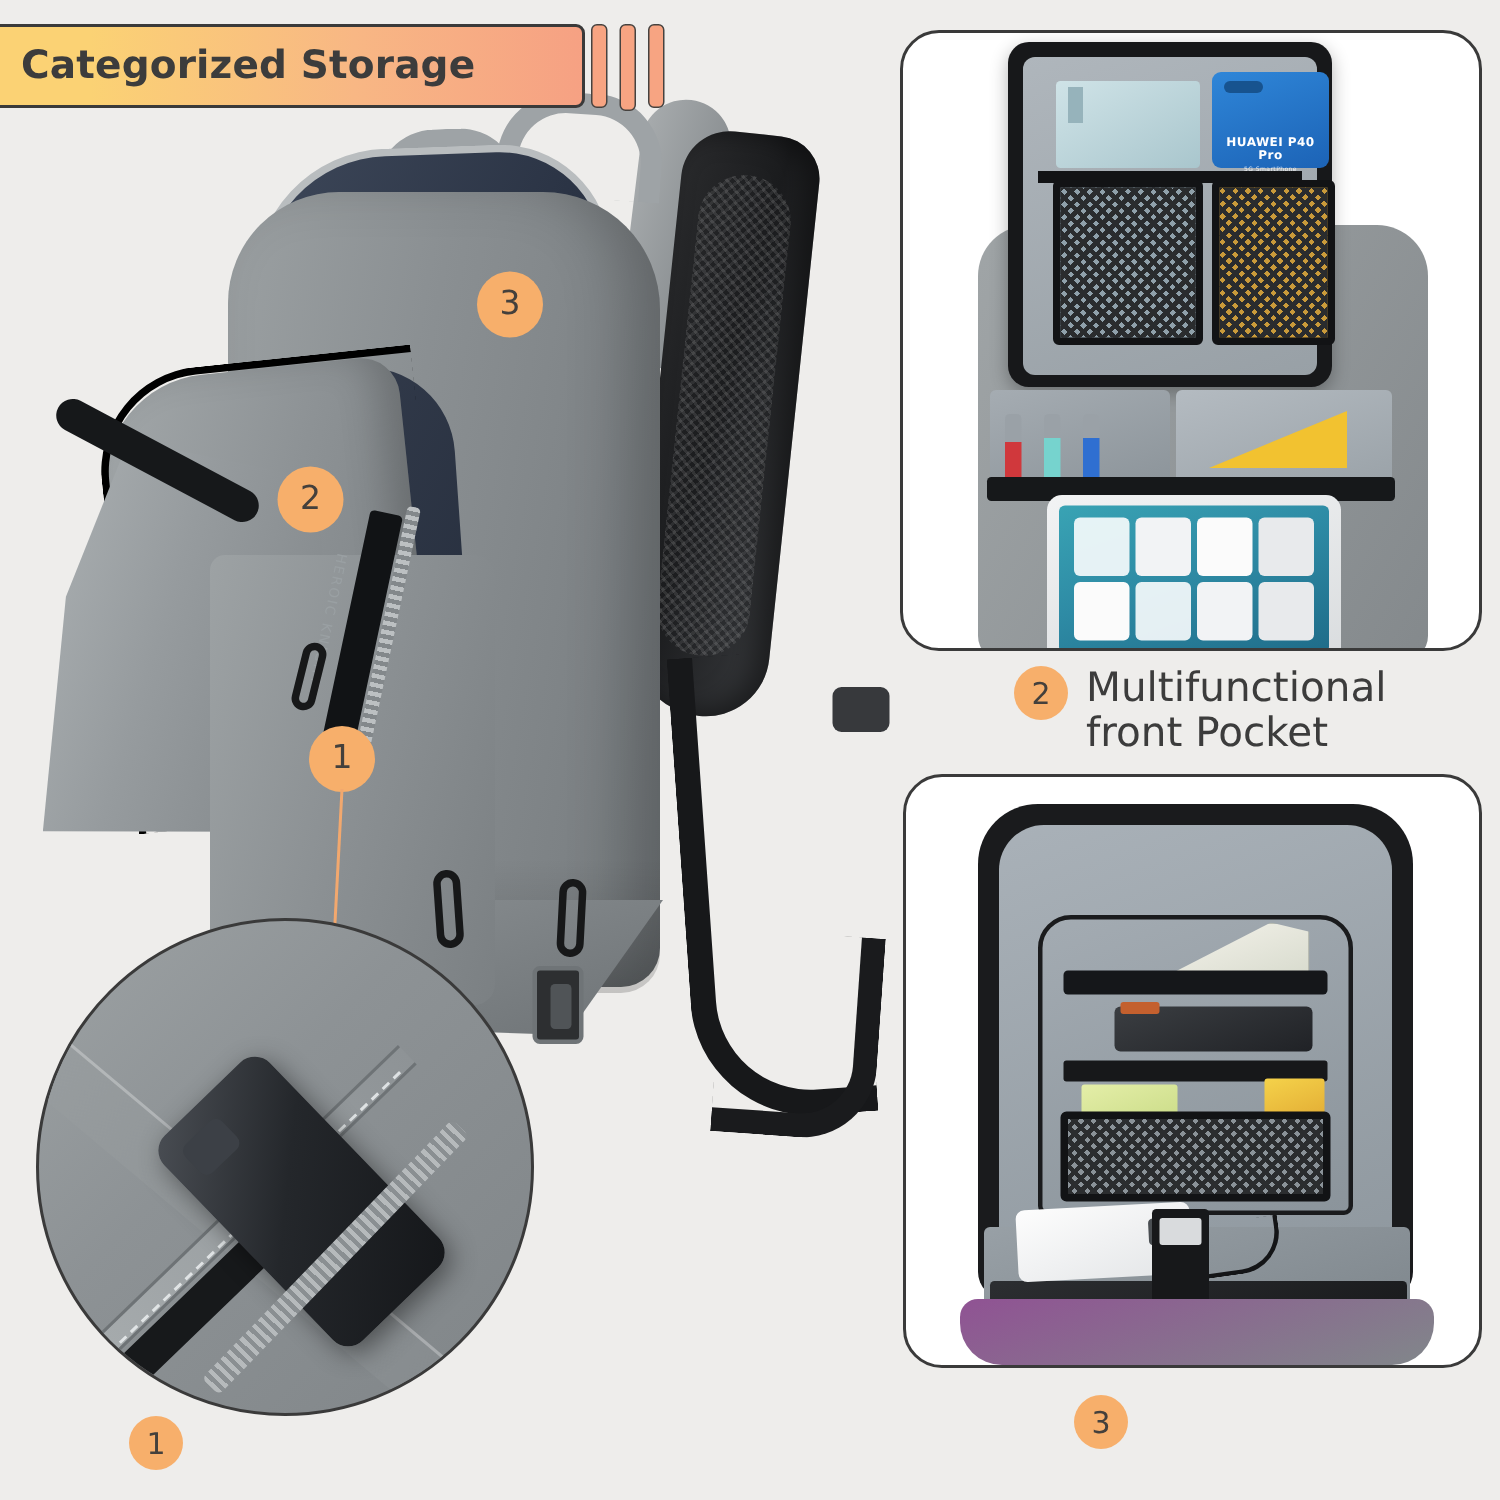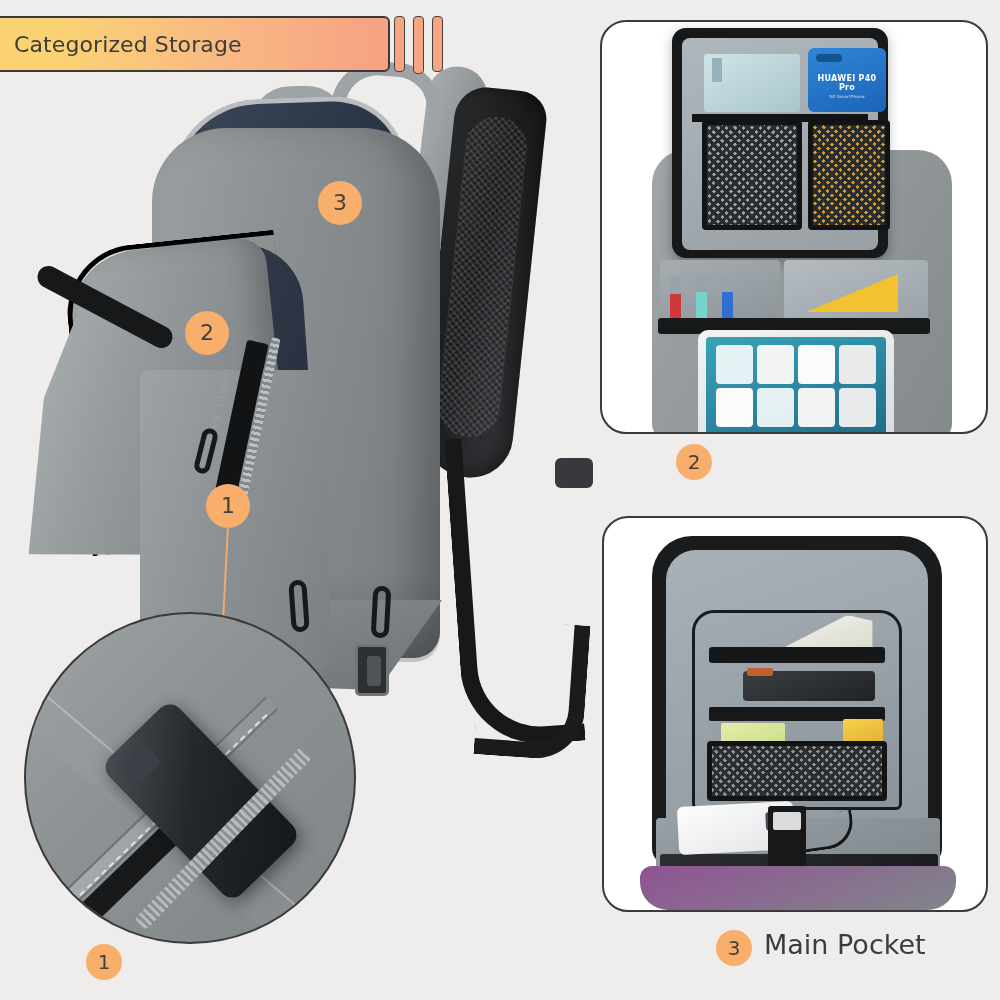--- a/index.html
+++ b/index.html
@@ -13,21 +13,21 @@
   .stage{ position:absolute; inset:0; }
 
   
   .title-banner{
     position:absolute; left:-14px; top:16px; width:404px; height:56px;
     background:linear-gradient(90deg,#FBD274 0%,#FBD274 18%,#F8B784 62%,#F6A183 100%);
     border:2px solid #3A3A3A; border-radius:6px;
     display:flex; align-items:center;
   }
   .title-text{
-    margin-left:26px; font-size:22px; font-weight:normal; color:#3C3C3C;
+    margin-left:26px; font-size:26px; font-weight:bold; color:#3C3C3C;
     letter-spacing:0.1px; white-space:nowrap;
   }
   .accent-bars{ position:absolute; left:394px; top:16px; width:56px; height:58px; }
   .accent-bar{
     position:absolute; top:0; width:11px; height:58px;
     background:#F7A482; border:1.5px solid #46423F; border-radius:4px;
   }
   .accent-bar.b1{ left:0; height:56px; }
   .accent-bar.b2{ left:19px; height:58px; }
   .accent-bar.b3{ left:38px; height:56px; }
@@ -298,21 +298,21 @@
     position:absolute; left:22px; top:16px; width:96px; height:58px;
     background:linear-gradient(150deg,#CFE3E7,#A9C6CD); border-radius:3px;
   }
   .fp-book::after{
     content:""; position:absolute; left:8px; top:4px; width:10px; height:24px;
     background:#96B3BB;
   }
   .fp-phone{
     position:absolute; left:126px; top:10px; width:78px; height:64px;
     background:linear-gradient(160deg,#2F86D8,#1C63B6); border-radius:6px;
-    color:#fff; font-size:8px; font-weight:bold; padding-top:26px; text-align:center;
+    color:#fff; font-size:8px; font-weight:bold; padding-top:42px; text-align:center;
     letter-spacing:.3px;
   }
   .fp-phone .sub{ font-size:4px; font-weight:normal; opacity:.85; display:block; margin-top:2px; }
   .fp-phone::before{
     content:""; position:absolute; left:8px; top:6px; width:26px; height:8px;
     background:#17538F; border-radius:4px;
   }
   .fp-mesh-l,.fp-mesh-r{
     position:absolute; top:82px; height:110px; border:5px solid #121315;
     border-radius:4px;
@@ -555,20 +555,24 @@
         <div class="app a3"></div>
         <div class="app"></div>
         <div class="app a2"></div>
         <div class="app a4"></div>
       </div>
     </div>
   </div>
 
   <div class="label label-2">
     <div class="badge">2</div>
+    <div class="label-text">
+      <div>Multifunctional</div>
+      <div>front Pocket</div>
+    </div>
   </div>
 
   <div class="card card-main">
     <div class="mp-shell">
       <div class="mp-lining">
         <div class="mp-panel">
           <div class="mp-cash"></div>
           <div class="mp-zippocket"></div>
           <div class="mp-wallet"></div>
           <div class="mp-slot"></div>
@@ -581,16 +585,15 @@
     <div class="mp-laptop"></div>
     <div class="mp-laptop2"></div>
     <div class="mp-powerbank"></div>
     <div class="mp-cable"></div>
     <div class="mp-strap"></div>
     <div class="mp-base"></div>
   </div>
 
   <div class="label label-3">
     <div class="badge">3</div>
-    <div class="label-text">Main Pocket</div>
   </div>
 
 </div>
 
 </body></html>

